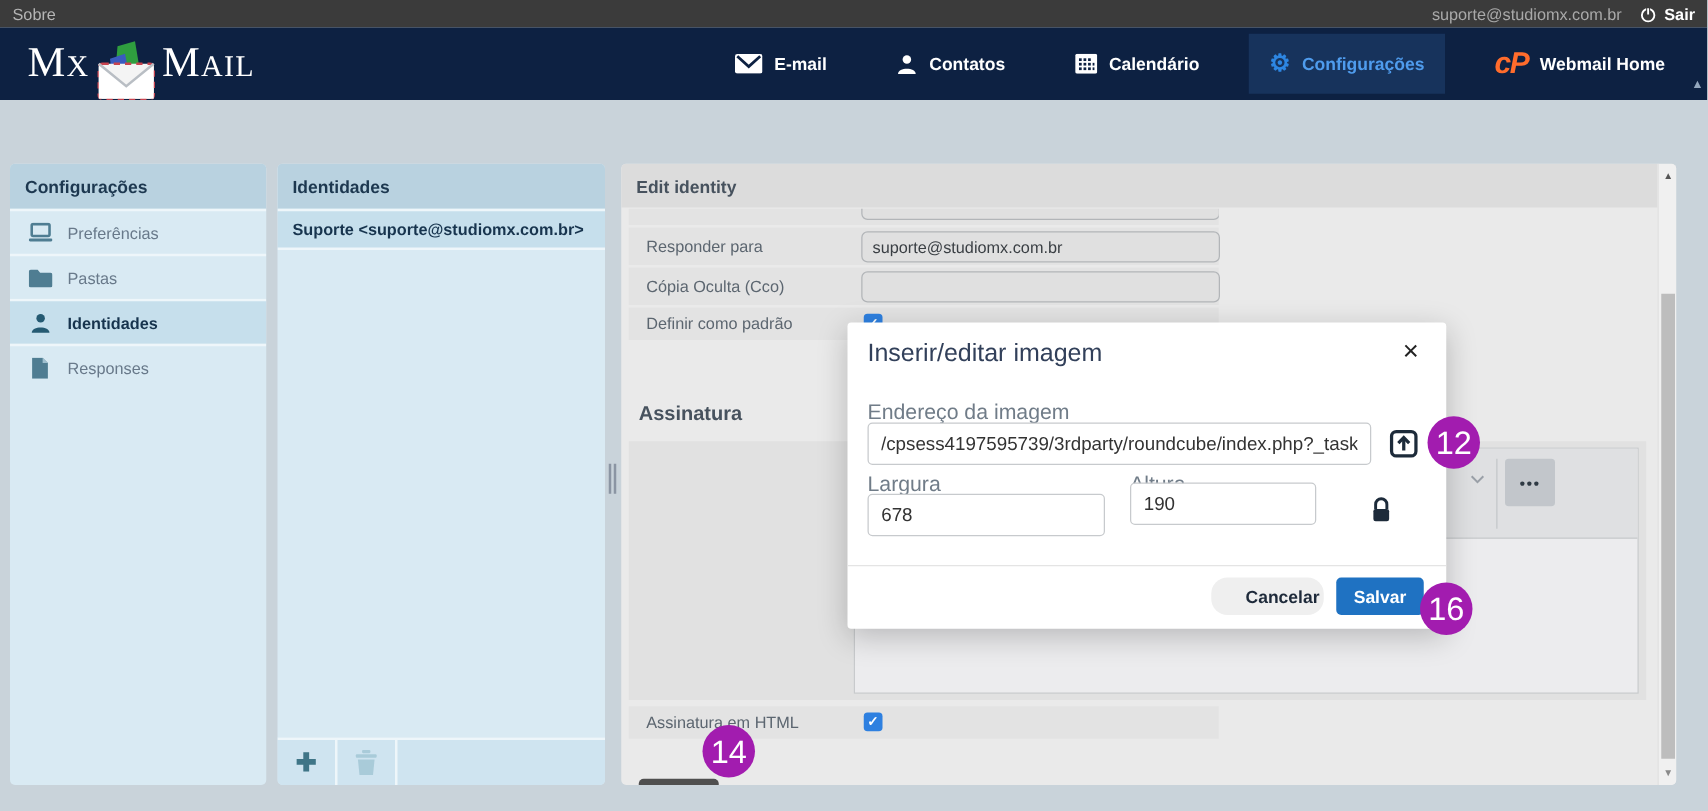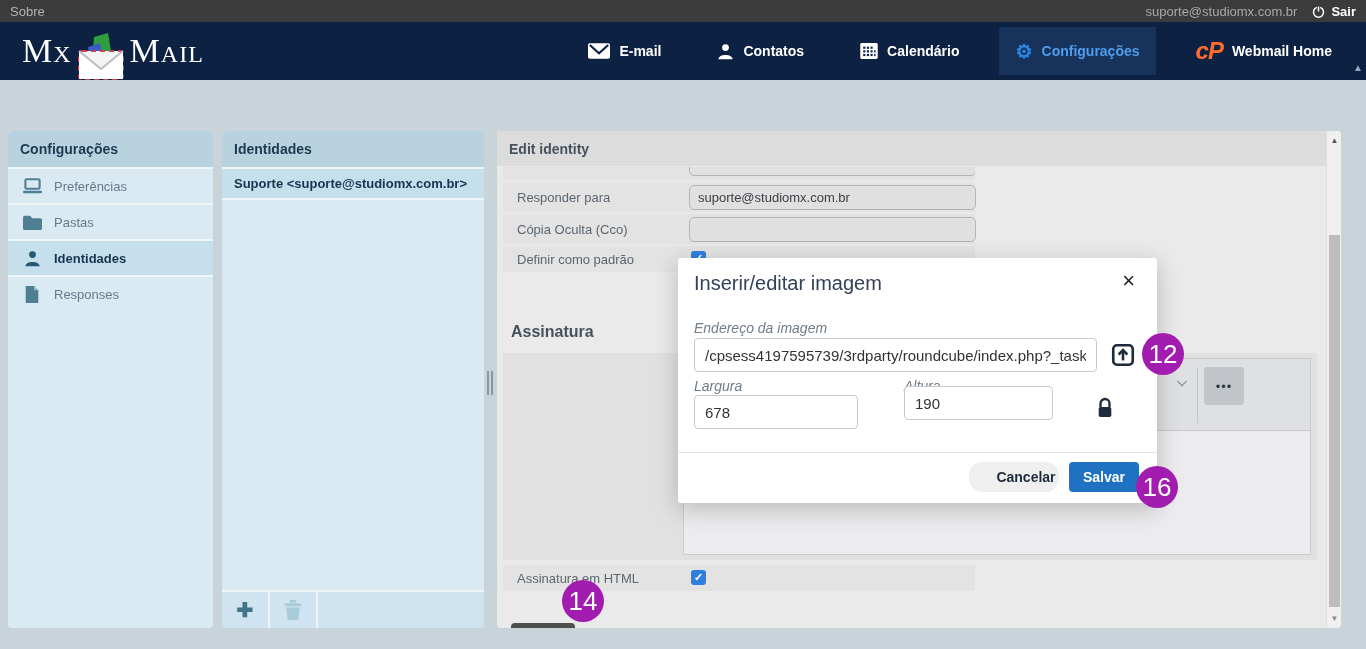--- a/index.html
+++ b/index.html
@@ -90,21 +90,21 @@
   .vscroll .arr { position:absolute; left:0; width:15px; height:15px; display:flex; align-items:center;
                   justify-content:center; font-size:8px; color:#555; cursor:pointer; }
   .vscroll .arr.up { top:2px; } .vscroll .arr.down { bottom:2px; color:#8a8a8a; }
   .vscroll .thumb { position:absolute; left:2px; top:104px; width:11px; height:372px; background:#bdbdbd; cursor:pointer; }
 
   
   .modal { position:absolute; left:678px; top:258px; width:479px; height:245px; background:#fff;
            border-radius:3px; box-shadow:0 6px 24px rgba(0,0,0,.22); }
   .modal-title { position:absolute; left:16px; top:14px; font-size:20px; color:#32405a; }
   .modal-close { position:absolute; right:22px; top:12px; font-size:22px; color:#222; cursor:pointer; line-height:1; }
-  .m-label { position:absolute; font-size:14px; color:#707c88;font-style:italic; }
+  .m-label { position:absolute; font-size:17px; color:#707c88; }
   .m-input { position:absolute; border:1px solid #c7cacd; border-radius:4px; padding:8px 10px; font-size:15px;
              color:#333; font-family:"Liberation Sans", sans-serif; background:#fff; }
   .upload-btn { position:absolute; left:432px; top:83px; width:28px; height:28px; background:none; border:none;
                 cursor:pointer; color:#1d2b3a; padding:0; }
   .lock-btn { position:absolute; left:418px; top:139px; background:none; border:none; cursor:pointer; color:#1d2b3a; padding:0; }
   .modal-divider { position:absolute; left:0; top:194px; width:479px; height:1px; background:#e4e4e4; }
   .m-cancel { position:absolute; left:291px; top:204px; width:90px; height:30px; background:#efefef; border:none;
               border-radius:13px; font-size:14px; font-weight:bold; color:#1e2a3a; cursor:pointer;
               font-family:"Liberation Sans", sans-serif;padding-left:24px; }
   .m-save { position:absolute; left:391px; top:204px; width:70px; height:30px; background:#1f72c2; border:none;
@@ -337,21 +337,21 @@
 
     <button class="upload-btn">
       <svg width="26" height="26" viewBox="0 0 24 24">
           <rect x="3" y="3" width="18" height="18" rx="3.5" fill="none" stroke="currentColor" stroke-width="2.4"></rect>
           <path d="M12 17 v-8" stroke="currentColor" stroke-width="2.4"></path>
           <polyline points="8,11.5 12,7.5 16,11.5" fill="none" stroke="currentColor" stroke-width="2.4"></polyline>
         </svg>
     </button>
 
     <span class="m-label" style="left:16px; top:120px;">Largura</span>
-    <input class="m-input" style="left: 16px; top: 137px; width: 164px; height: 34px;" value="678">
+    <input class="m-input" style="left: 16px; top: 137px; width: 190px; height: 34px;" value="678">
 
     <span class="m-label" style="left:226px; top:120px;">Altura</span>
     <input class="m-input" style="left: 226px; top: 128px; width: 149px; height: 34px;" value="190">
 
     <button class="lock-btn">
       <svg width="18" height="22" viewBox="0 0 20 24">
           <path d="M5 11 V7 a5 5 0 0 1 10 0 v4" fill="none" stroke="currentColor" stroke-width="2.6"></path>
           <rect x="3" y="11" width="14" height="11" rx="2" fill="currentColor"></rect>
         </svg>
     </button>

